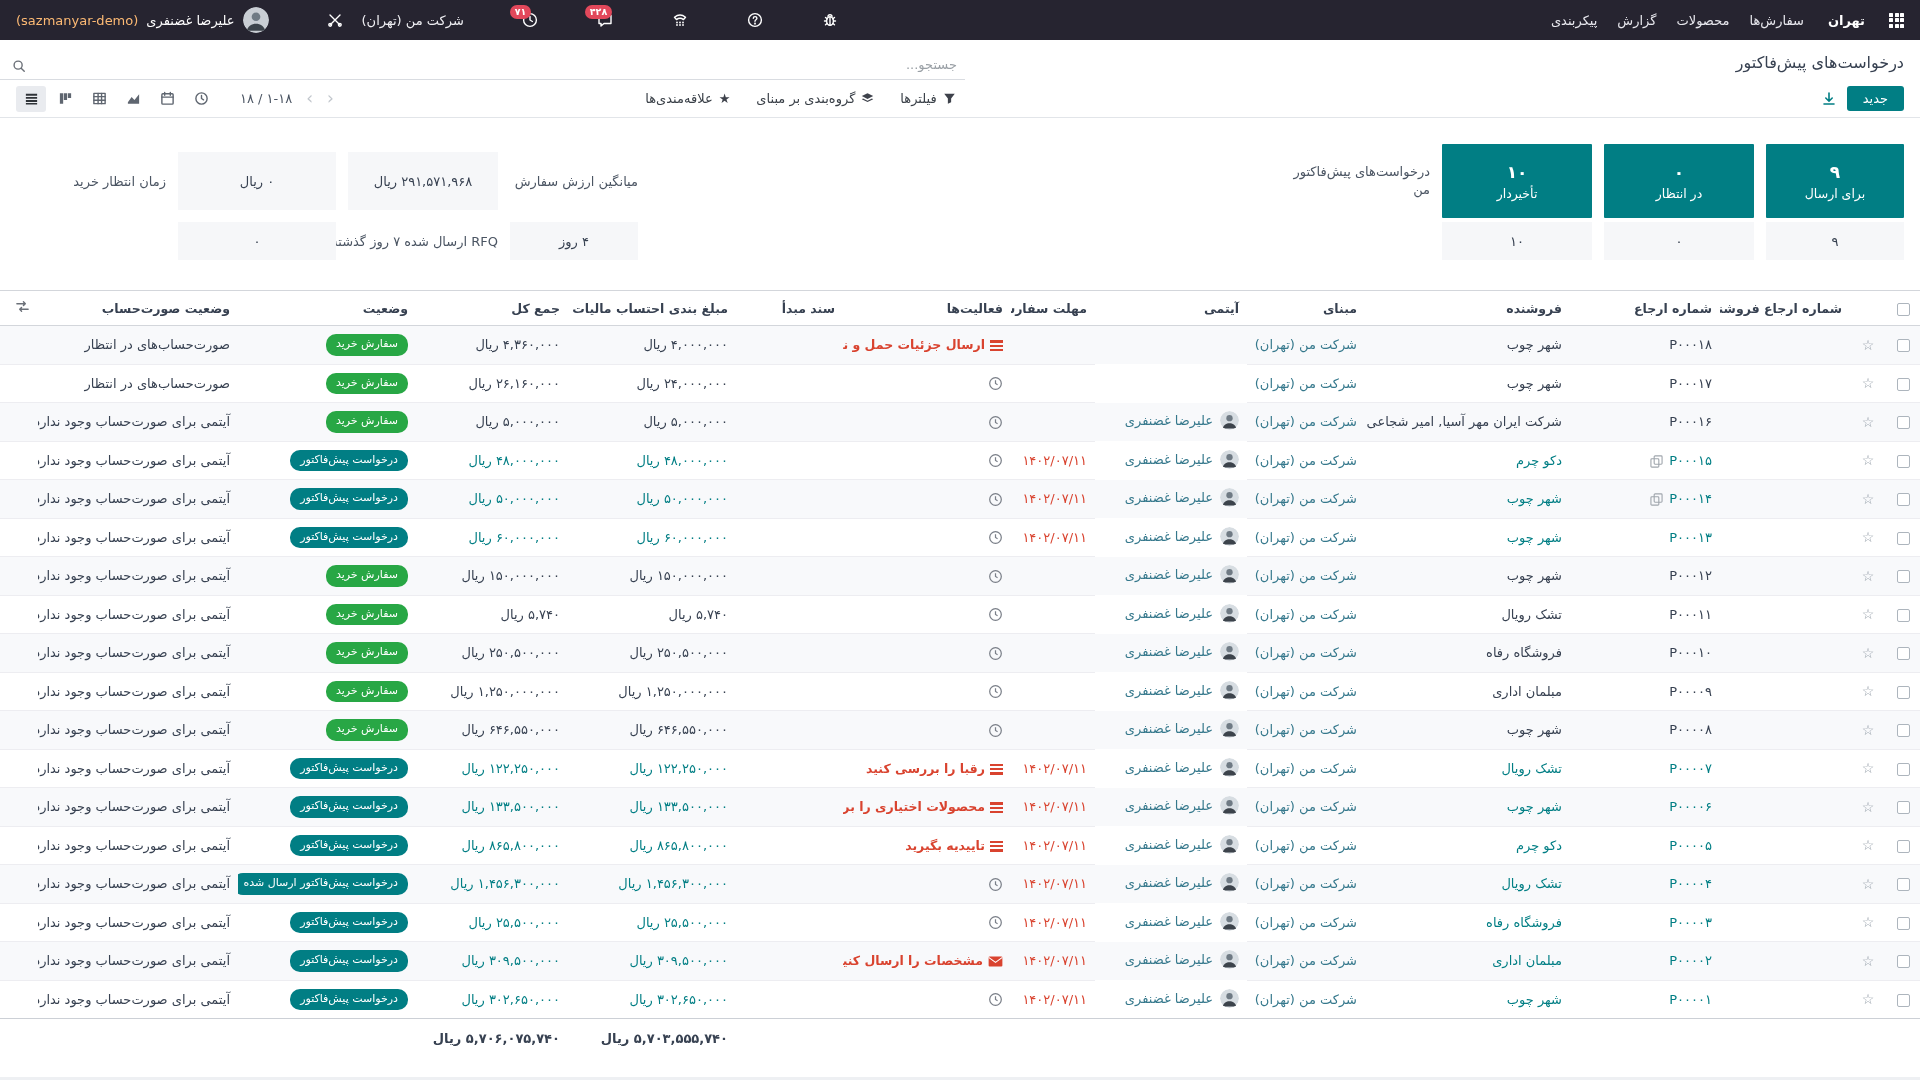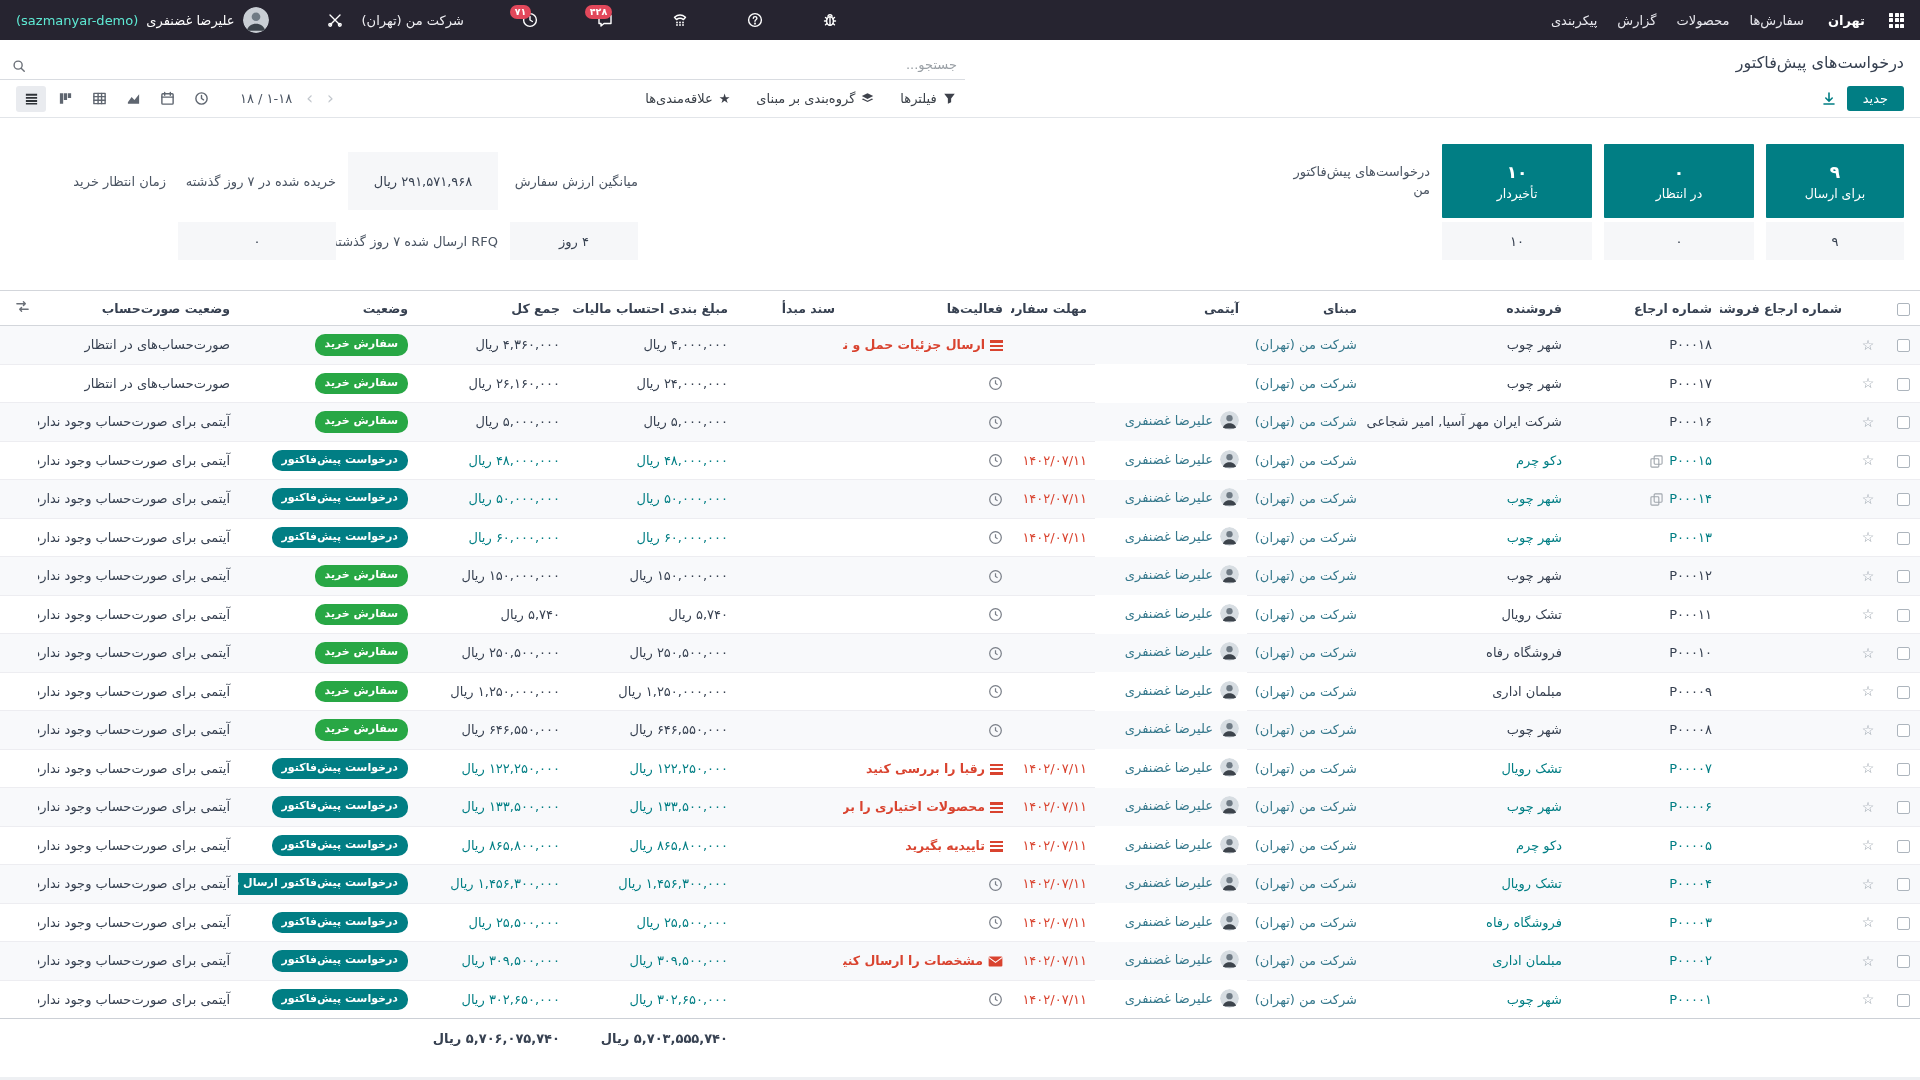--- a/index.html
+++ b/index.html
@@ -19,21 +19,21 @@
   .tb-left { margin-right:auto; display:flex; align-items:center; gap:18px; }
   .tb-ico { position:relative; width:17px; height:17px; display:flex; align-items:center;
     justify-content:center; cursor:pointer;margin-left:40px; }
   .tb-ico svg { width:16px; height:16px; stroke:#fff; fill:none; stroke-width:1.4;
     stroke-linecap:round; stroke-linejoin:round; }
   .tb-badge { position:absolute; top:-7px; left:-12px; background:#e2485b; color:#fff;
     font-size:9.5px; font-weight:bold; border-radius:8px; padding:1px 5px; line-height:1.3; }
   .tb-company { cursor:pointer; color:#f0f0f4; }
   .tb-user { display:flex; align-items:center; gap:8px; cursor:pointer; }
   .tb-avatar { width:26px; height:26px; border-radius:50%; overflow:hidden; flex:0 0 auto; }
-  .tb-user .db { color:#5eead4; }
+  .tb-user .db { color:#fdba74; }
 
   
   .cp-row1 { display:flex; align-items:center; height:36px; padding:0 16px 0 0; margin-top:4px; }
   .page-title { font-size:16px; color:#374151; white-space:nowrap; }
   .cp-sp { flex:1; }
   .searchbox { width:965px; position:relative; align-self:flex-end; }
   .searchbox input { width:100%; border:none; border-bottom:1px solid #d9dce1; outline:none;
     font-family:inherit; font-size:13px; padding:7px 8px 7px 34px; color:#3a4048;
     background:transparent; text-align:right; }
   .searchbox input::placeholder { color:#9aa0a6; }
@@ -95,21 +95,21 @@
   .c-check, .th-check { text-align:center; }
   .cb { display:inline-block; width:13px; height:13px; border:1px solid #adb5bd;
     border-radius:2px; background:#fff; vertical-align:middle; cursor:pointer; }
   .c-star { text-align:center; color:#97a0aa; font-size:14px; cursor:pointer; }
   .c-link { color:var(--link); }
   .c-buyer { display:flex; align-items:center; gap:7px; border-top:none; }
   .c-date { color:var(--red); }
   .st-rfq { color:var(--teal); }
   .c-amt { text-align:right; }
   .badge { display:inline-block; border-radius:10px; padding:2px 10px 3px; font-size:11px;
-    font-weight:bold; color:#fff; line-height:1.5; }
+    font-weight:normal; color:#fff; line-height:1.5; }
   .badge.green { background:var(--green); }
   .badge.teal { background:var(--teal); }
   .act-txt { color:var(--red); font-size:12.5px; margin-right:5px;font-weight:bold; }
   .i-actclock { width:15px; height:15px; stroke:#7a7f88; fill:none; stroke-width:1.3;
     vertical-align:middle; }
   .i-actlist { display:inline-flex; flex-direction:column; gap:2px; vertical-align:middle; }
   .i-actlist i { width:13px; height:2.2px; background:#d9432f; display:block; }
   .i-actmail { width:15px; height:11px; vertical-align:middle; }
   .i-actmail rect { fill:#d9432f; } .i-actmail path { stroke:#fff; stroke-width:1.2; fill:none; }
   .i-copy { width:13px; height:13px; stroke:#a0a6ad; fill:none; stroke-width:1.2;
@@ -295,21 +295,21 @@
     </div>
     <div class="kpi-label">درخواست‌های پیش‌فاکتور من</div>
     <div class="kpi-cell">۹</div>
     <div class="kpi-cell">۰</div>
     <div class="kpi-cell">۱۰</div>
   </div>
   <span class="cp-sp"></span>
   <div class="stats">
     <div class="stat-label">میانگین ارزش سفارش</div>
     <div class="stat-val tall">۲۹۱,۵۷۱,۹۶۸ ریال</div>
-    <div class="stat-label">خریده شده در ۷ روز گذشته</div>
+    <div class="stat-val tall">۰ ریال</div>
     <div class="stat-label">زمان انتظار خرید</div>
     <div class="stat-val">۴ روز</div>
     <div class="stat-label">RFQ ارسال شده ۷ روز گذشته</div>
     <div class="stat-val">۰</div>
   </div>
 </div>
 
 <table class="list-table">
   <colgroup>
     <col style="width:34px">

